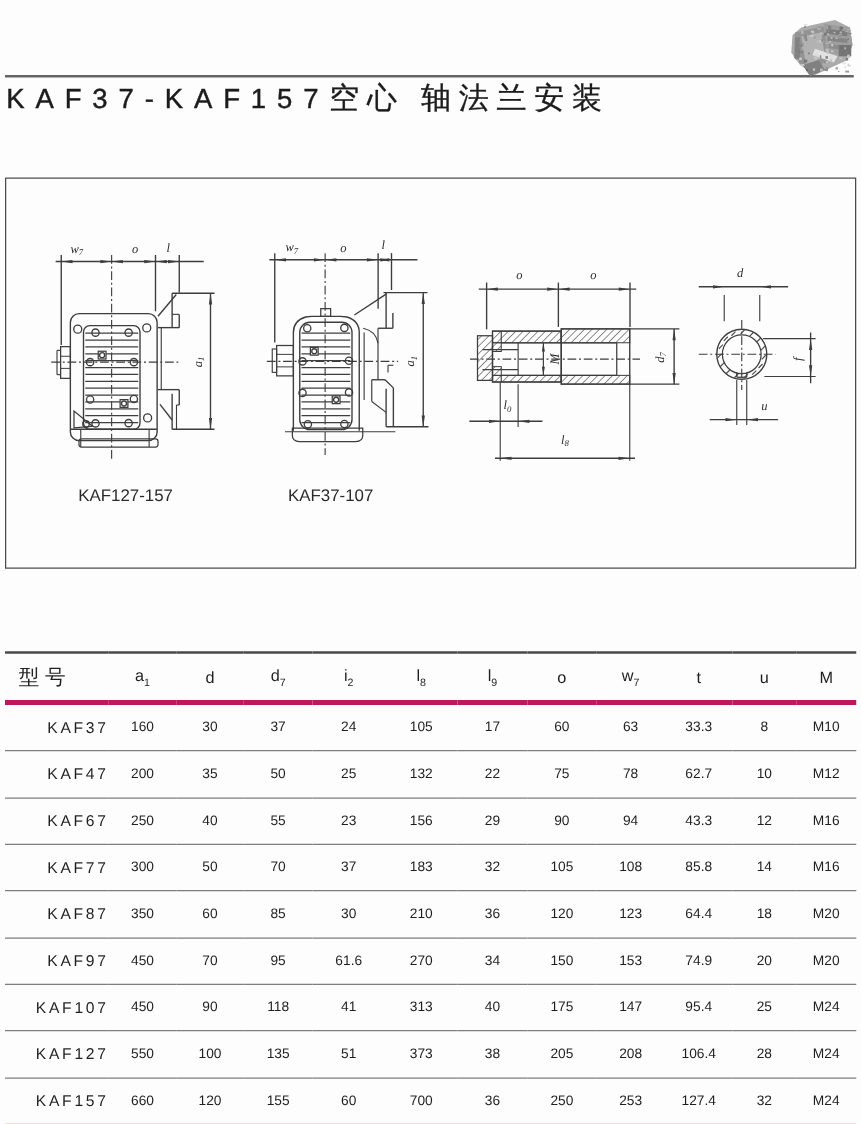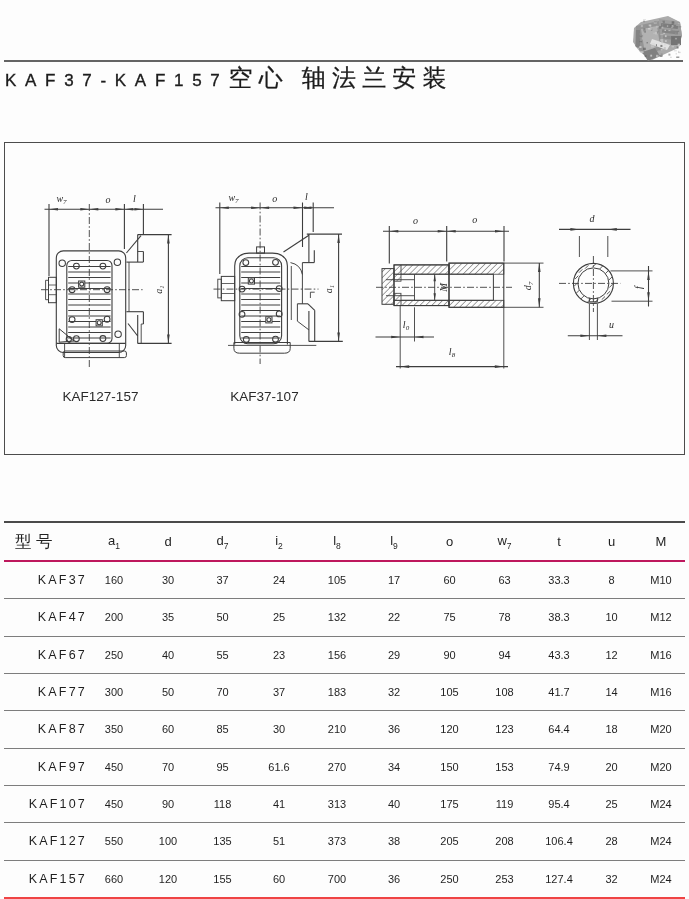--- a/index.html
+++ b/index.html
@@ -1,29 +1,29 @@
 <!DOCTYPE html>
 <html><head>
 <meta charset="utf-8">
 <style>
 html,body { margin:0; padding:0; }
 body { width:689px; height:899px; position:relative; background:#fdfdfd;
        font-family:"Liberation Sans", sans-serif; overflow:hidden; }
 #title { position:absolute; left:5px; top:62px; white-space:nowrap; color:#1c1c1c; }
-#title .lat { font-size:17px; letter-spacing:8.7px; font-weight:normal; -webkit-text-stroke:0.35px #1c1c1c; }
+#title .lat { font-size:22px; letter-spacing:8.7px; font-weight:normal; -webkit-text-stroke:0.35px #1c1c1c; }
 #title .cjk { font-size:24px; letter-spacing:6.2px; font-weight:normal; -webkit-text-stroke:0.25px #1c1c1c; }
 #frame { position:absolute; left:3.5px; top:142px; width:679.5px; height:310.5px;
          border:1px solid #4c4c4c; }
 #dwg { position:absolute; left:0; top:0; width:689px; height:899px; }
 #tbl { position:absolute; left:4px; top:521px; width:681px; }
 table { border-collapse:collapse; table-layout:fixed; width:681px;
         border-top:2px solid #4a4a4a; }
 td { text-align:center; font-size:11px; color:#1f1f1f; height:36.33px;
      border-bottom:1px solid #7d7d7d; padding:0; overflow:hidden; }
-tr.hrow td { height:37px; border-bottom:2px solid #be185d; }
+tr.hrow td { height:37px; border-bottom:4px solid #be185d; }
 td.hl { text-align:left; padding-left:11px; font-size:16.5px; color:#222; }
 td.hs { font-size:13px; }
 td.hs sub { font-size:8.5px; }
 td.lbl { text-align:right; padding-left:6px; font-size:12.5px; letter-spacing:2.2px; }
 tr.last td { border-bottom:4px solid #ef4444; }
 </style>
 </head>
 <body>
 
 <div style="position:absolute;left:4px;top:59.8px;width:679px;height:2.2px;background:#646464"></div>
@@ -521,21 +521,21 @@
 <tr>
           <td class="lbl">KAF47</td>
           <td>200</td>
           <td>35</td>
           <td>50</td>
           <td>25</td>
           <td>132</td>
           <td>22</td>
           <td>75</td>
           <td>78</td>
-          <td>38.3</td>
+          <td>62.7</td>
           <td>10</td>
           <td>M12</td>
         </tr>
 
 <tr>
           <td class="lbl">KAF67</td>
           <td>250</td>
           <td>40</td>
           <td>55</td>
           <td>23</td>
@@ -551,21 +551,21 @@
 <tr>
           <td class="lbl">KAF77</td>
           <td>300</td>
           <td>50</td>
           <td>70</td>
           <td>37</td>
           <td>183</td>
           <td>32</td>
           <td>105</td>
           <td>108</td>
-          <td>41.7</td>
+          <td>85.8</td>
           <td>14</td>
           <td>M16</td>
         </tr>
 
 <tr>
           <td class="lbl">KAF87</td>
           <td>350</td>
           <td>60</td>
           <td>85</td>
           <td>30</td>
@@ -595,21 +595,21 @@
 
 <tr>
           <td class="lbl">KAF107</td>
           <td>450</td>
           <td>90</td>
           <td>118</td>
           <td>41</td>
           <td>313</td>
           <td>40</td>
           <td>175</td>
-          <td>119</td>
+          <td>147</td>
           <td>95.4</td>
           <td>25</td>
           <td>M24</td>
         </tr>
 
 <tr>
           <td class="lbl">KAF127</td>
           <td>550</td>
           <td>100</td>
           <td>135</td>

